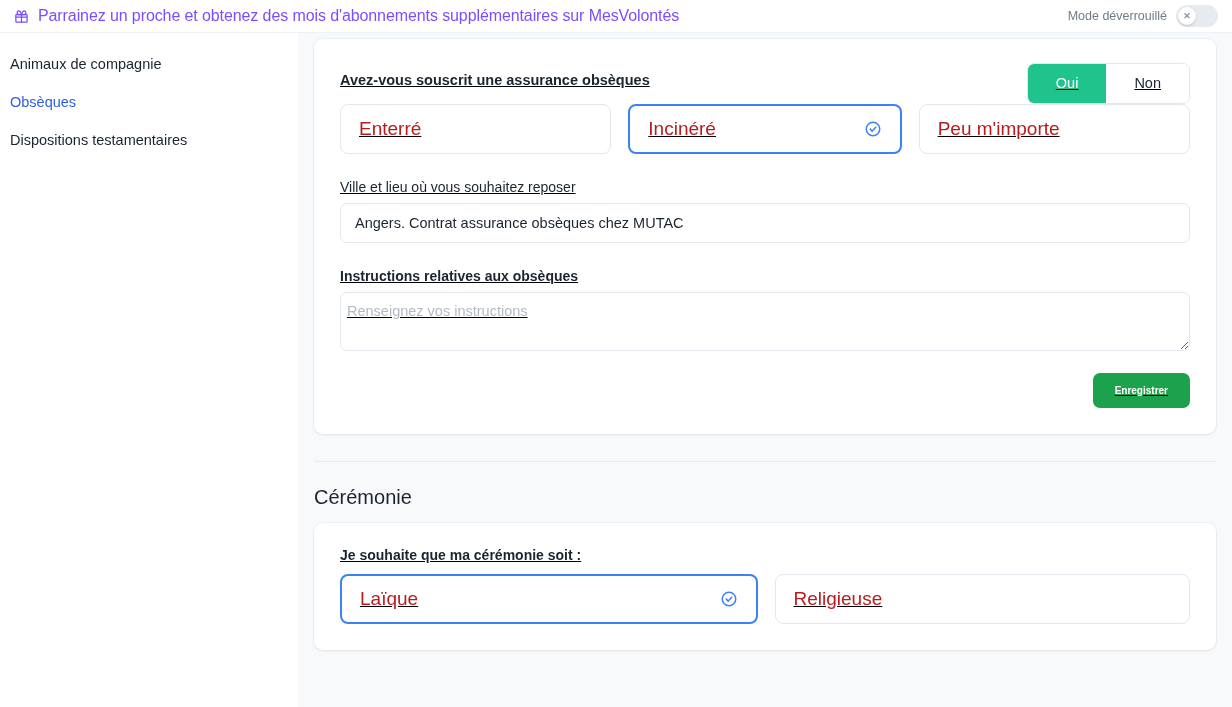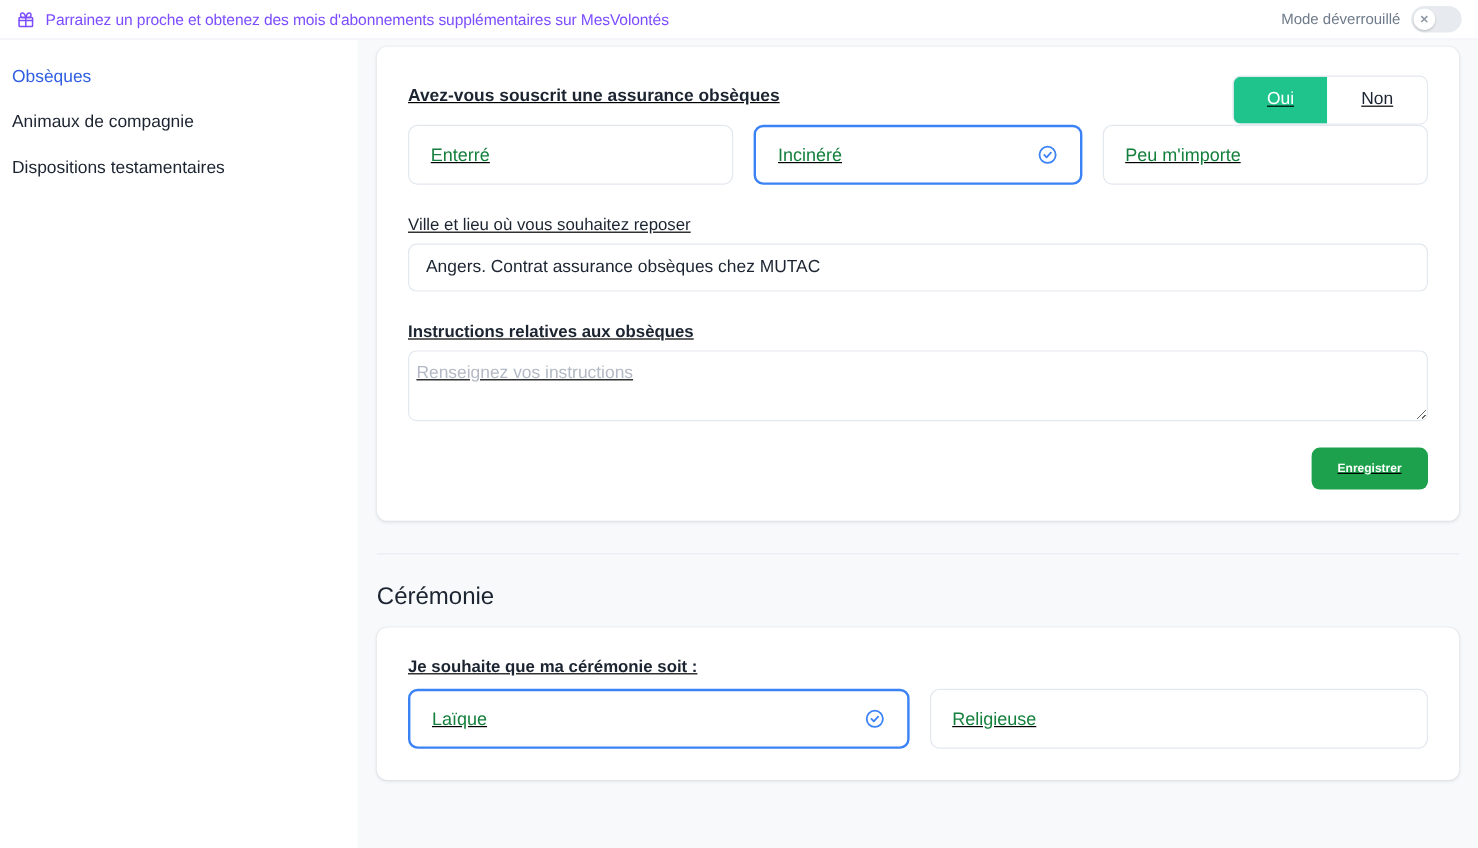--- a/index.html
+++ b/index.html
@@ -21,21 +21,21 @@
     padding: 0 14px;
     position: relative;
   }
   .promo-left {
     display: flex;
     align-items: center;
     gap: 9px;
   }
   .gift-icon { width: 15px; height: 15px; display: block; }
   .promo-text {
-    font-size: 13px;
+    font-size: 16px;
     color: #7c4dff;
     font-weight: 500;
     letter-spacing: -0.1px;
     white-space: nowrap;
   }
   .promo-right {
     margin-left: auto;
     display: flex;
     align-items: center;
     gap: 9px;
@@ -161,22 +161,22 @@
   .option-card {
     flex: 1;
     min-height: 50px;
     border: 1px solid #e3e8ef;
     border-radius: 8px;
     background: #ffffff;
     display: flex;
     align-items: center;
     padding: 0 18px;
     cursor: pointer;
-    font-size: 15px;
-    color: #15803d;
+    font-size: 19px;
+    color: #b91c1c;
     position: relative;
   }
   .option-card.selected {
     border: 2px solid #3b82f6;
   }
   .option-check {
     margin-left: auto;
     width: 18px; height: 18px;
     display: block;
   }
@@ -263,25 +263,25 @@
     <span class="mode-label">Mode déverrouillé</span>
     <div class="toggle-switch">
       <div class="toggle-knob">✕</div>
     </div>
   </div>
 </div>
 
 <div class="layout">
 
   <nav class="sidebar">
+    <div class="side-item">
+      <span>Animaux de compagnie</span>
+    </div>
     <div class="side-item active">
       <span>Obsèques</span>
-    </div>
-    <div class="side-item">
-      <span>Animaux de compagnie</span>
     </div>
     <div class="side-item">
       <span>Dispositions testamentaires</span>
     </div>
   </nav>
 
   <main class="main">
 
     <section class="card">
 

